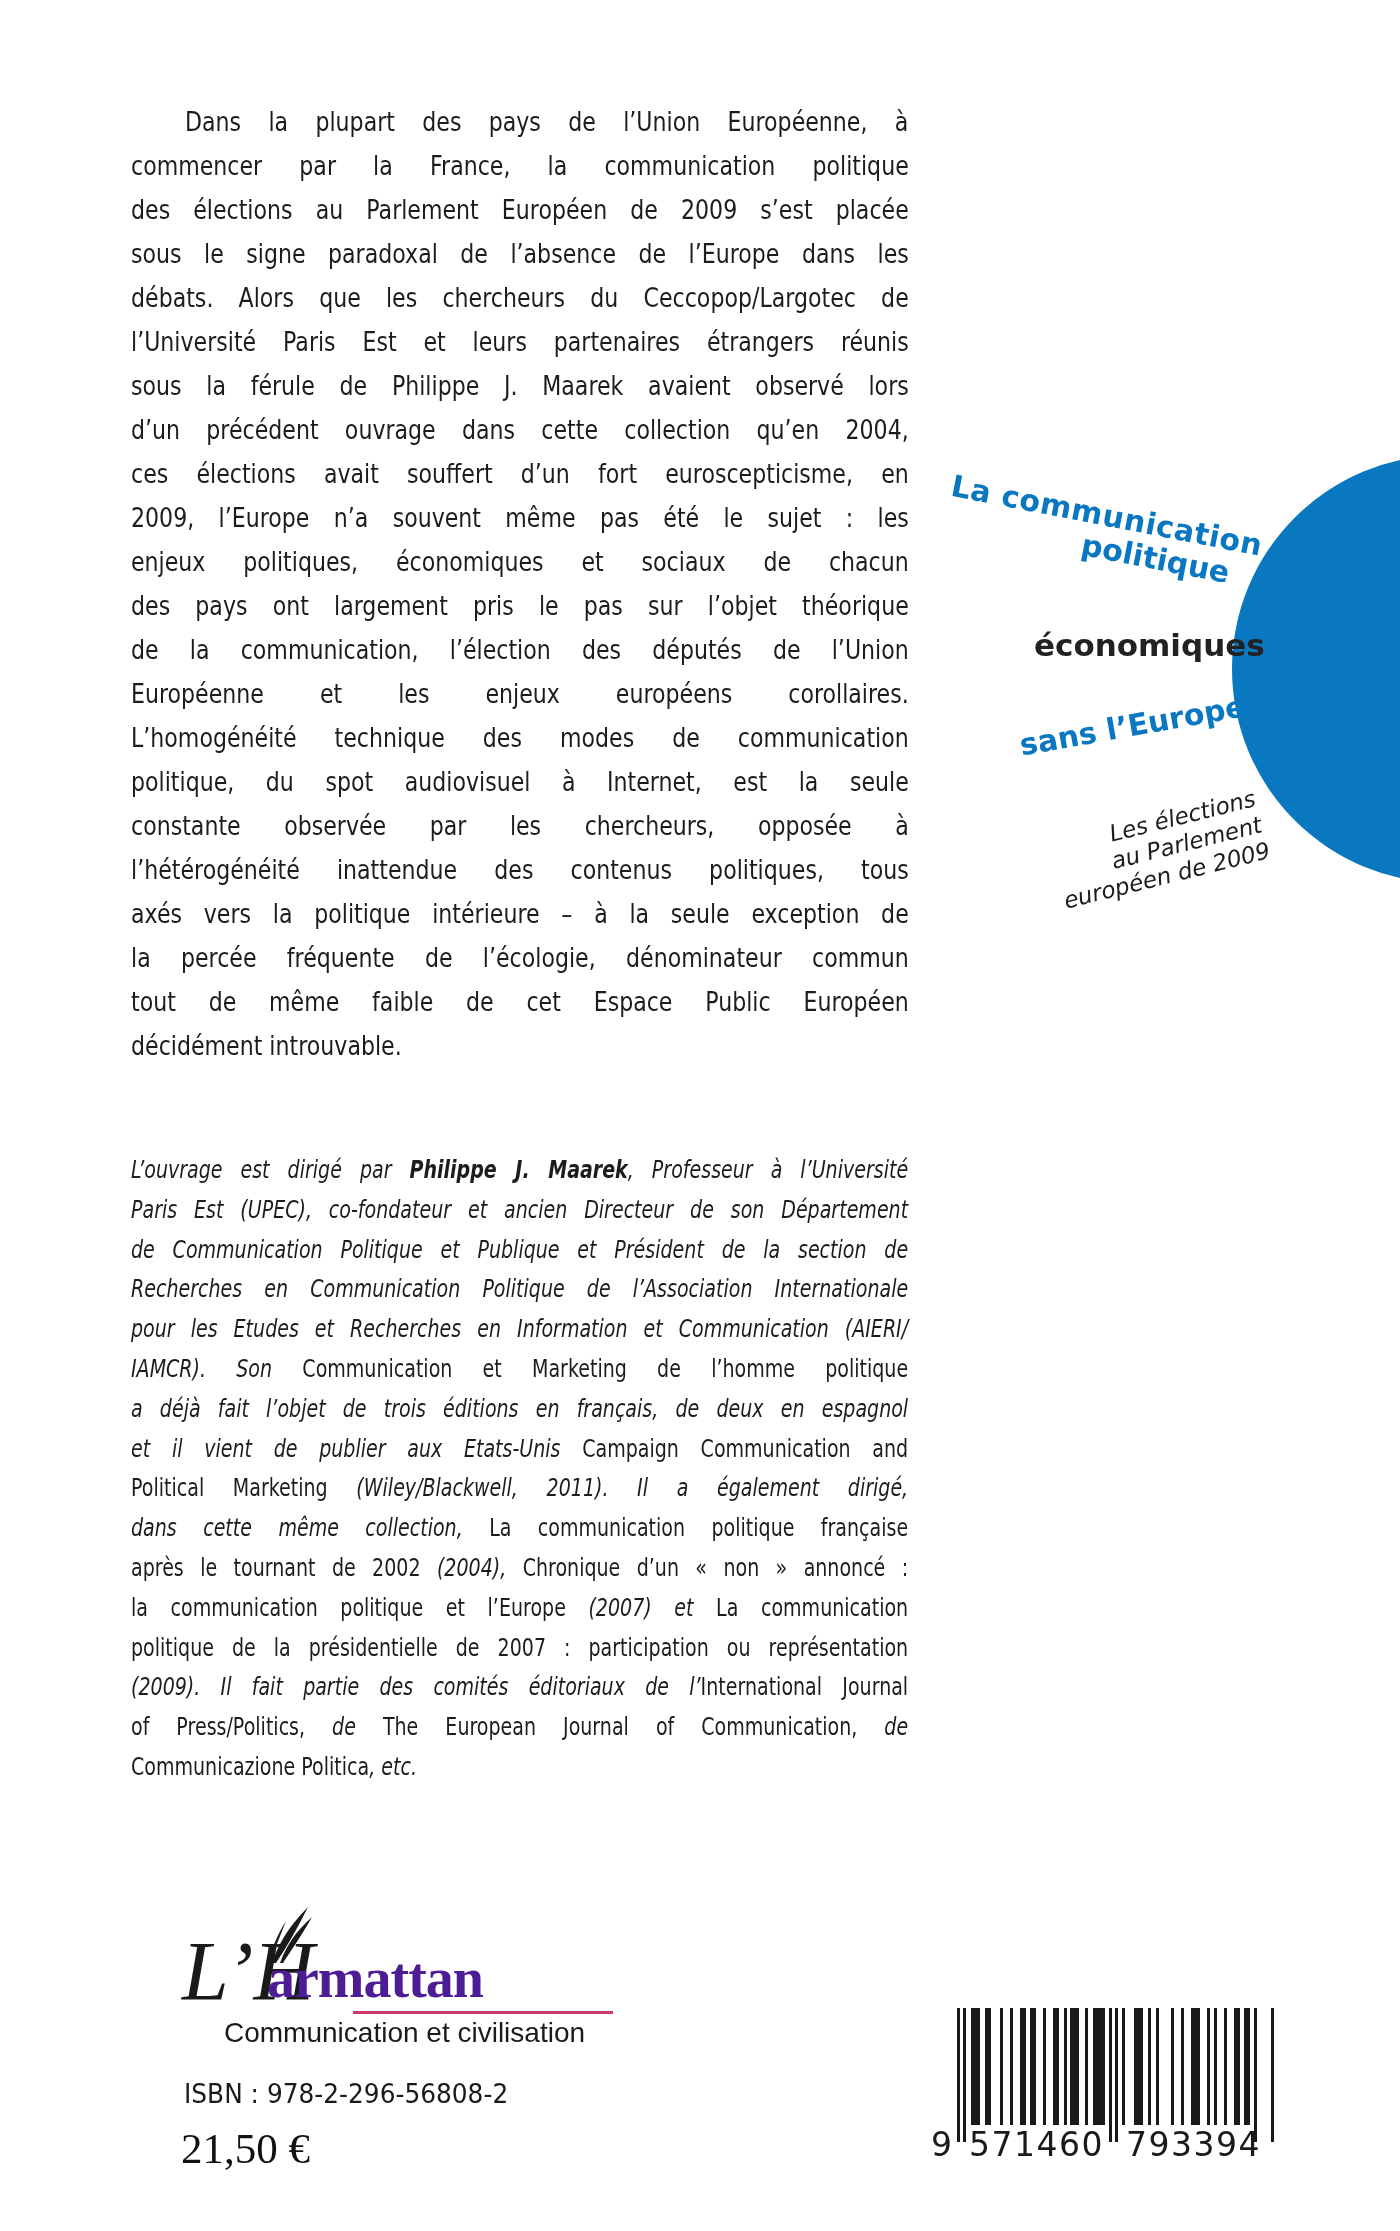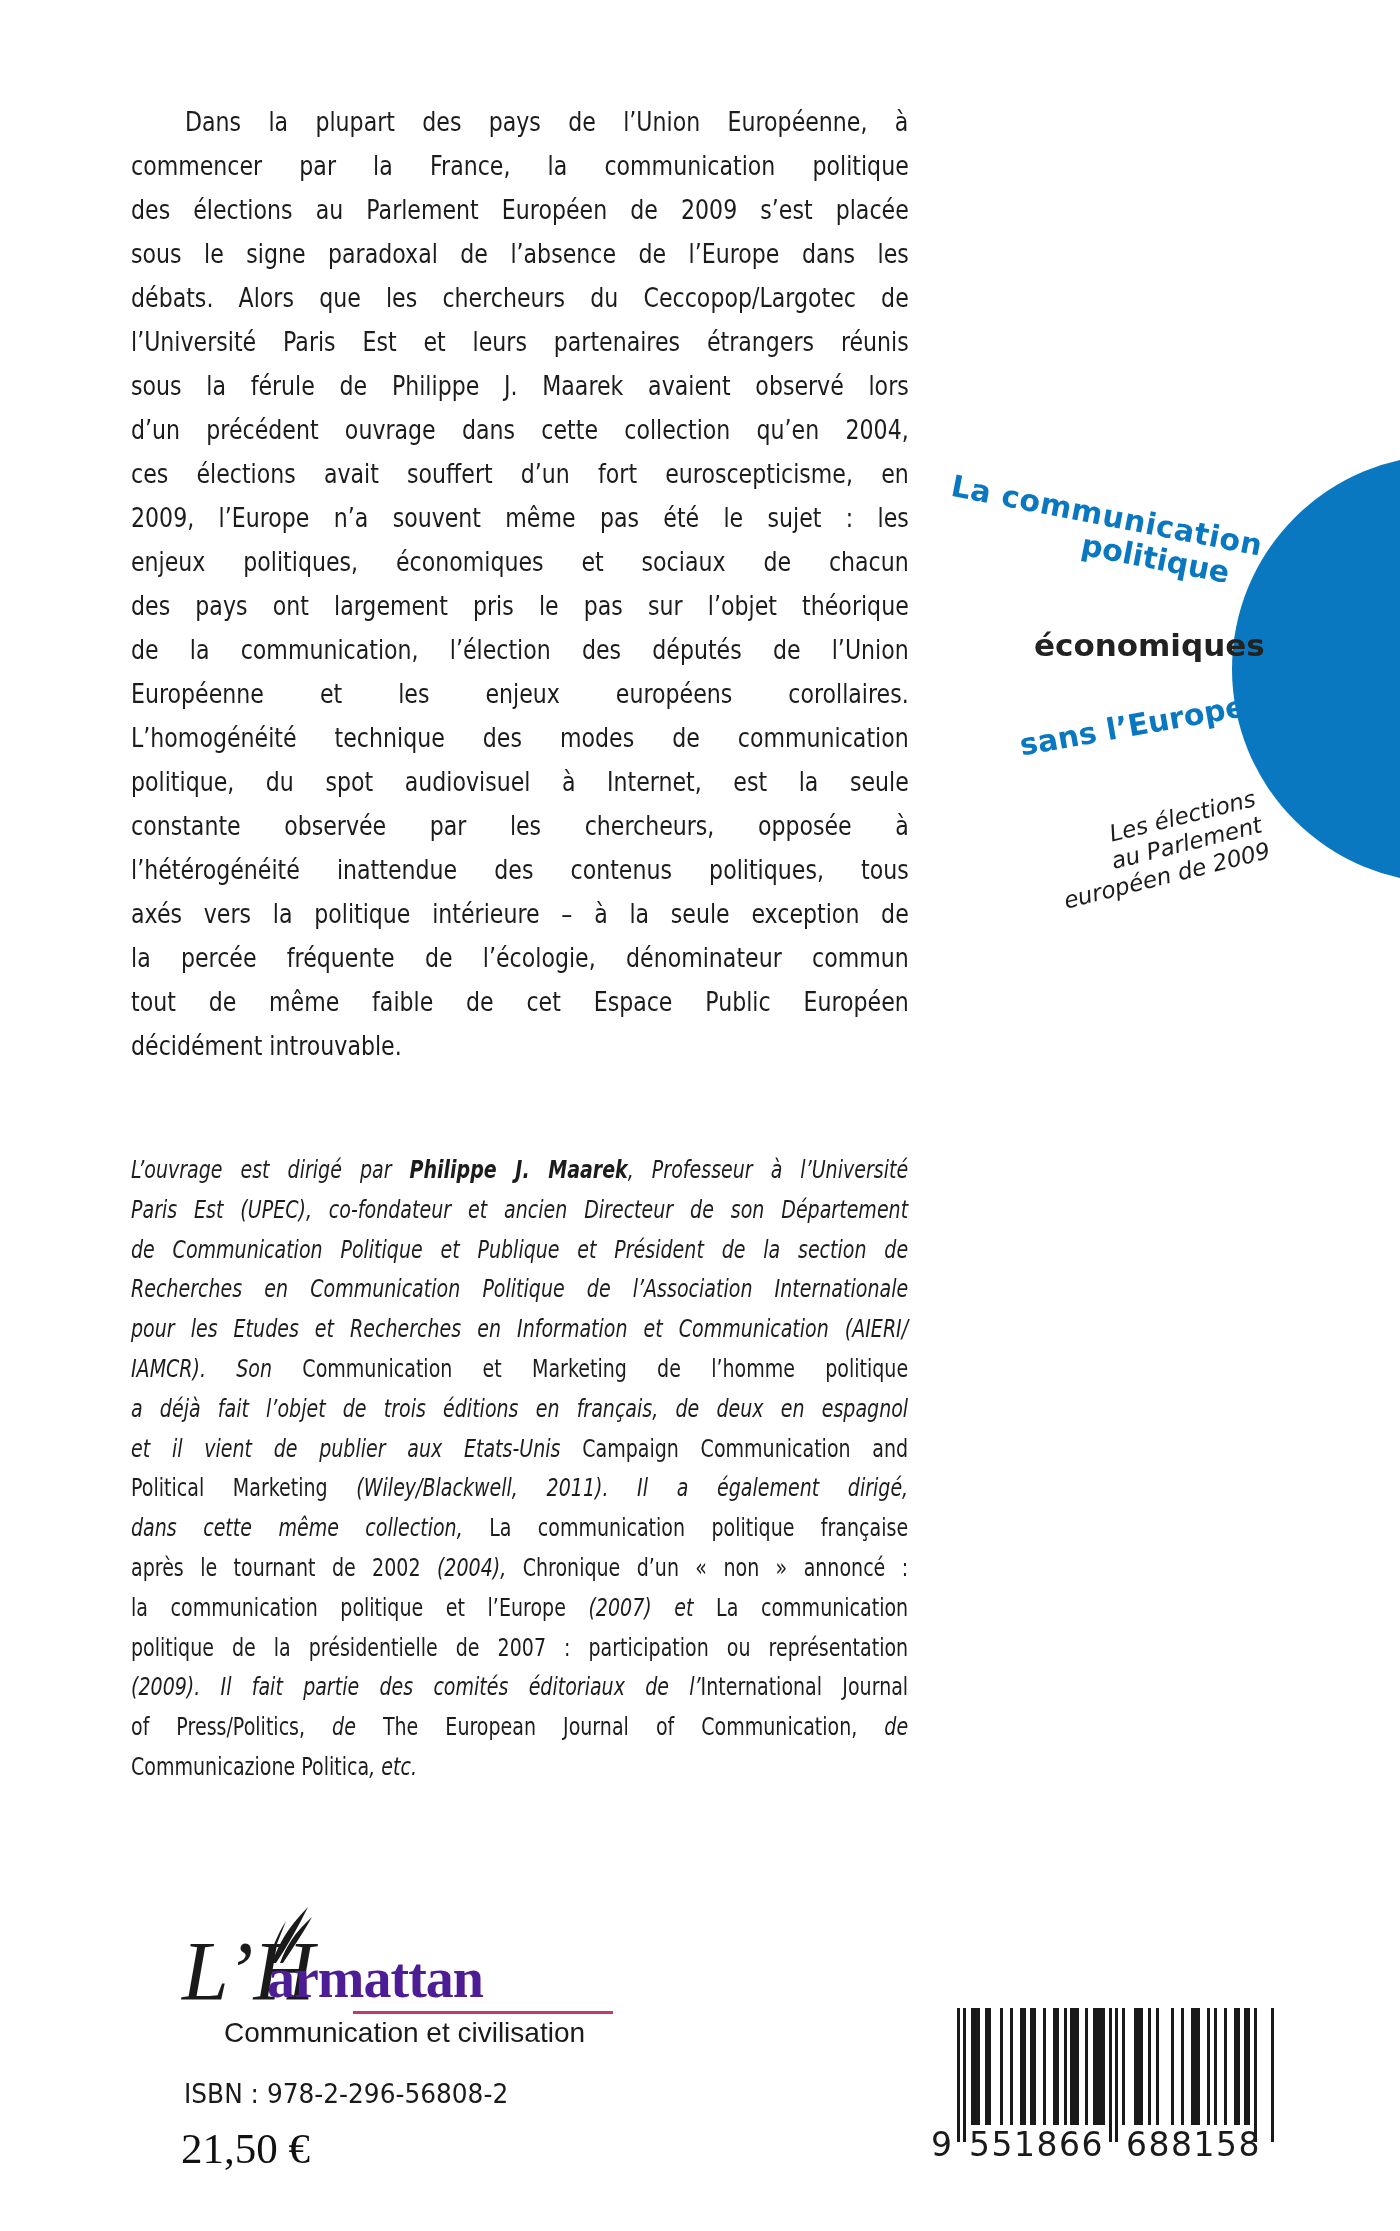--- a/index.html
+++ b/index.html
@@ -163,15 +163,15 @@
     <rect x="277" y="0" width="3" height="117" fill="#1a1a1a"></rect>
     <rect x="284" y="0" width="3" height="117" fill="#1a1a1a"></rect>
     <rect x="294" y="0" width="3" height="117" fill="#1a1a1a"></rect>
     <rect x="304" y="0" width="6" height="117" fill="#1a1a1a"></rect>
     <rect x="314" y="0" width="6" height="117" fill="#1a1a1a"></rect>
     <rect x="324" y="0" width="3" height="134" fill="#1a1a1a"></rect>
     <rect x="341" y="0" width="3" height="134" fill="#1a1a1a"></rect>
   </svg>
 <div class="abs barcode-digits">
   <span class="bd-first">9</span>
-  <span class="bd-left">551866</span>
-  <span class="bd-right">688158</span>
+  <span class="bd-left">571460</span>
+  <span class="bd-right">793394</span>
 </div>
 
 </body></html>

